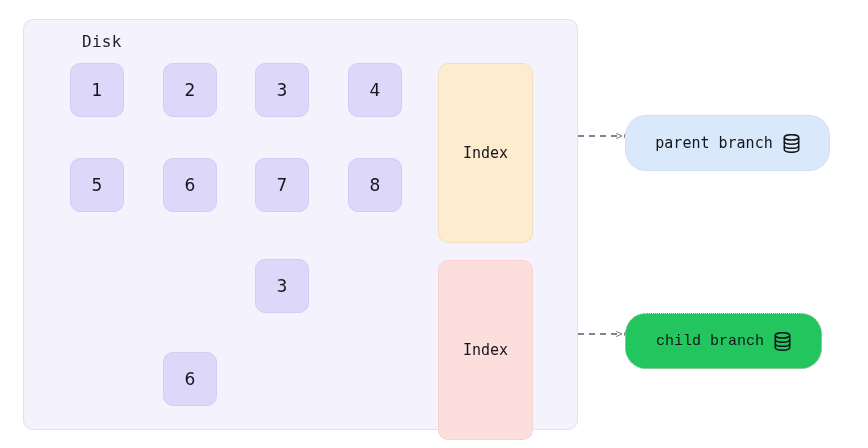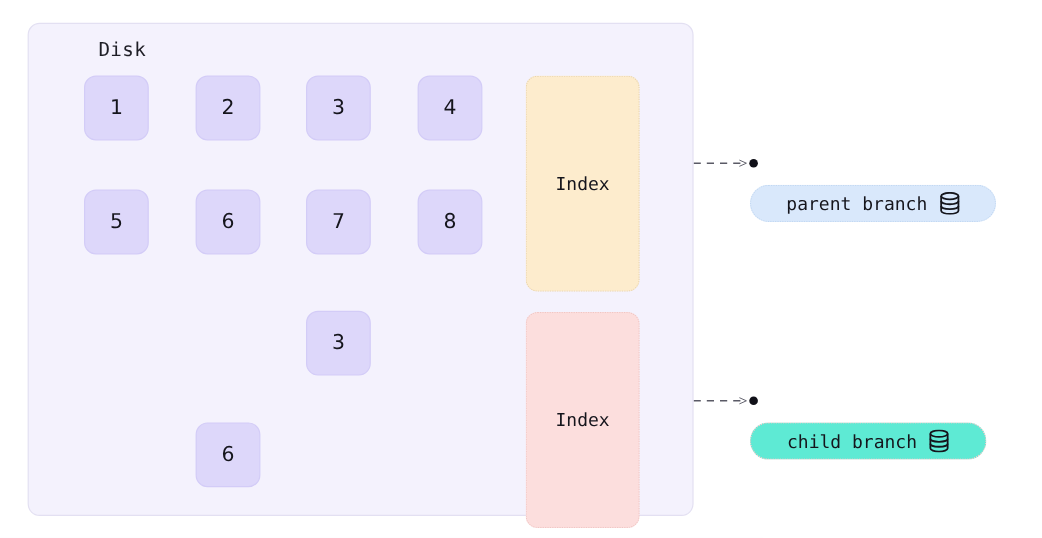--- a/index.html
+++ b/index.html
@@ -72,40 +72,40 @@
   .index-parent {
     background: #fdeccd;
     border: 1px dotted #e8d4ae;
   }
   .index-child {
     background: #fcdedd;
     border: 1px dotted #f0c6c4;
   }
   .pill {
     position: absolute;
-    height: 31px;
+    height: 56px;
     border-radius: 21px;
     box-sizing: border-box;
     display: flex;
     align-items: center;
     justify-content: center;
     gap: 10px;
     font-family: "DejaVu Sans Mono", "Liberation Mono", monospace;
     font-size: 15px;
     color: #15151c;
     padding: 0 22px;
-    margin-top: 39px;
   }
   .pill-parent {
     background: #d9e8fb;
     border: 1px dotted #c2d8f2;
   }
   .pill-child {
-    background: #5eead4;
+    background: #22c55e;
     border: 1px dotted #f2c9c7;
+    font-family: Liberation Mono, monospace;
   }
   .db-icon {
     display: inline-block;
     width: 17px;
     height: 19px;
     flex: 0 0 auto;
   }
   .pill-label { white-space: nowrap; }
 </style>
 </head>

